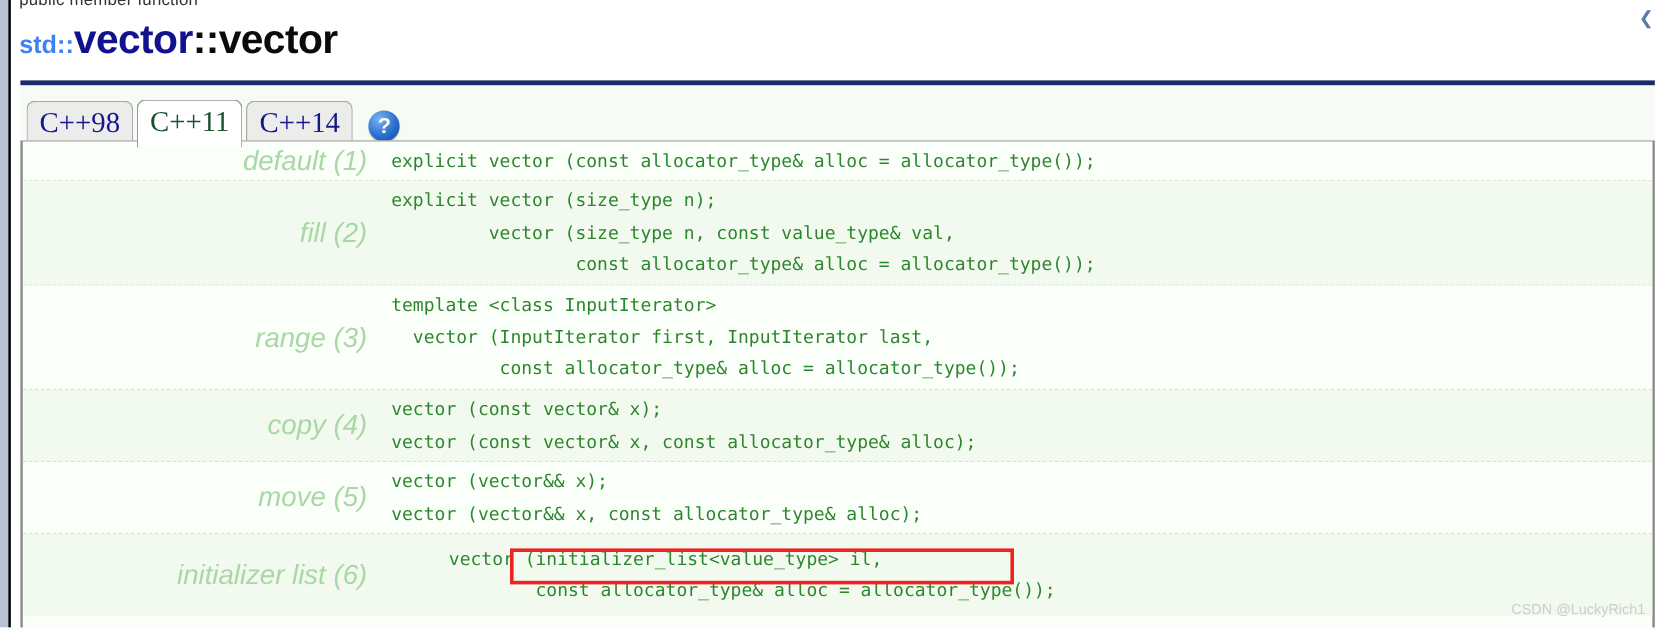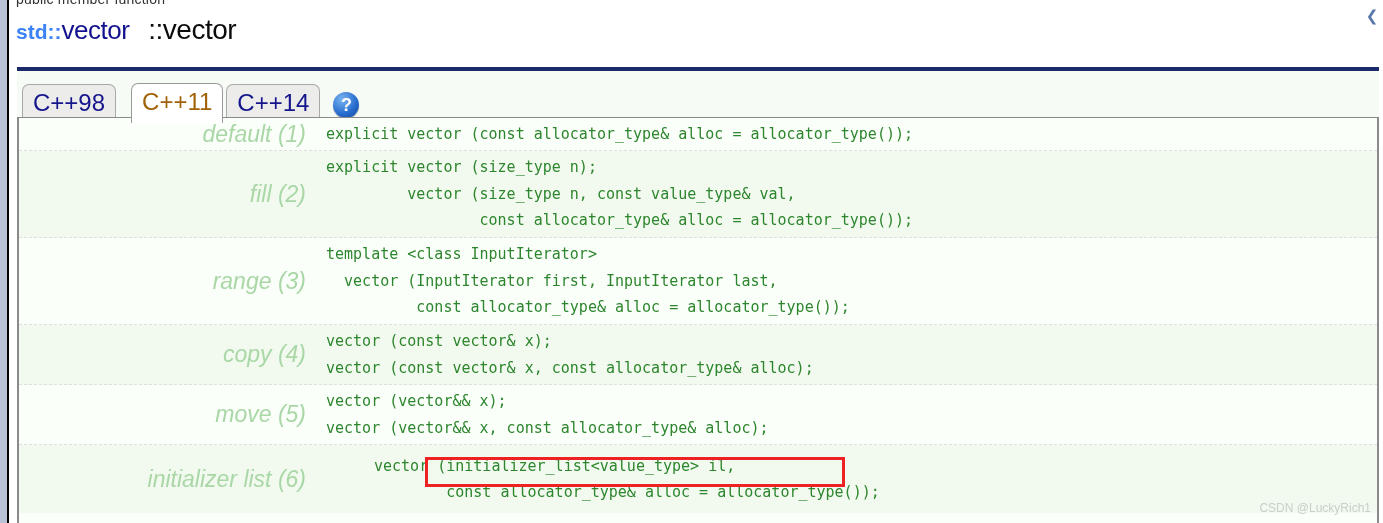--- a/index.html
+++ b/index.html
@@ -52,31 +52,30 @@
     left: 16px; top: 14px;
     white-space: nowrap;
   }
   .title-ns {
     font-size: 21px;
     font-weight: bold;
     color: #3b82f6;
     vertical-align: baseline;
   }
   .title-main {
-    font-size: 26px;
-    font-weight: normal;
+    font-size: 34px;
+    font-weight: bold;
     color: #12128f;
     letter-spacing: -0.5px;
   }
   .title-tail {
-    font-size: 28px;
-    font-weight: normal;
+    font-size: 34px;
+    font-weight: bold;
     color: #0b0b0b;
     letter-spacing: -0.5px;
-    margin-left: 19px;
   }
 
   
   .tabstrip {
     position: absolute;
     left: 17px; top: 67px;
     width: 1362px;
     height: 51px;
     border-top: 4px solid #1b2a6b;
     background: #f7fbf6;
@@ -84,41 +83,40 @@
   }
   .tabs {
     position: absolute;
     left: 0; top: 4px;
     display: flex;
     align-items: flex-end;
     height: 47px;
     padding-left: 5px;
   }
   .tab {
-    font-family: Liberation Sans, sans-serif;
+    font-family: Liberation Serif, serif;
     font-size: 24px;
     color: #15158c;
     background: #ececeb;
     border: 1px solid #a9a9a9;
     border-bottom: none;
     border-radius: 7px 7px 0 0;
     padding: 3px 10px 4px 10px;
     margin-right: 3px;
     line-height: 30px;
     position: relative;
     top: 0;
   }
   .tab.active {
     background: #ffffff;
     border-color: #9a9a9a;
-    color: #a16207;
+    color: #14532d;
     z-index: 3;
     padding-bottom: 6px;
     margin-bottom: -1px;
-    margin-left: 12px;
   }
   .help-icon {
     width: 26px; height: 26px;
     border-radius: 50%;
     background: radial-gradient(circle at 35% 28%, #7ab4f0 0%, #2a6fd0 55%, #12459a 100%);
     color: #ffffff;
     font-size: 18px;
     font-weight: bold;
     font-family: "Liberation Sans", sans-serif;
     display: inline-flex;

